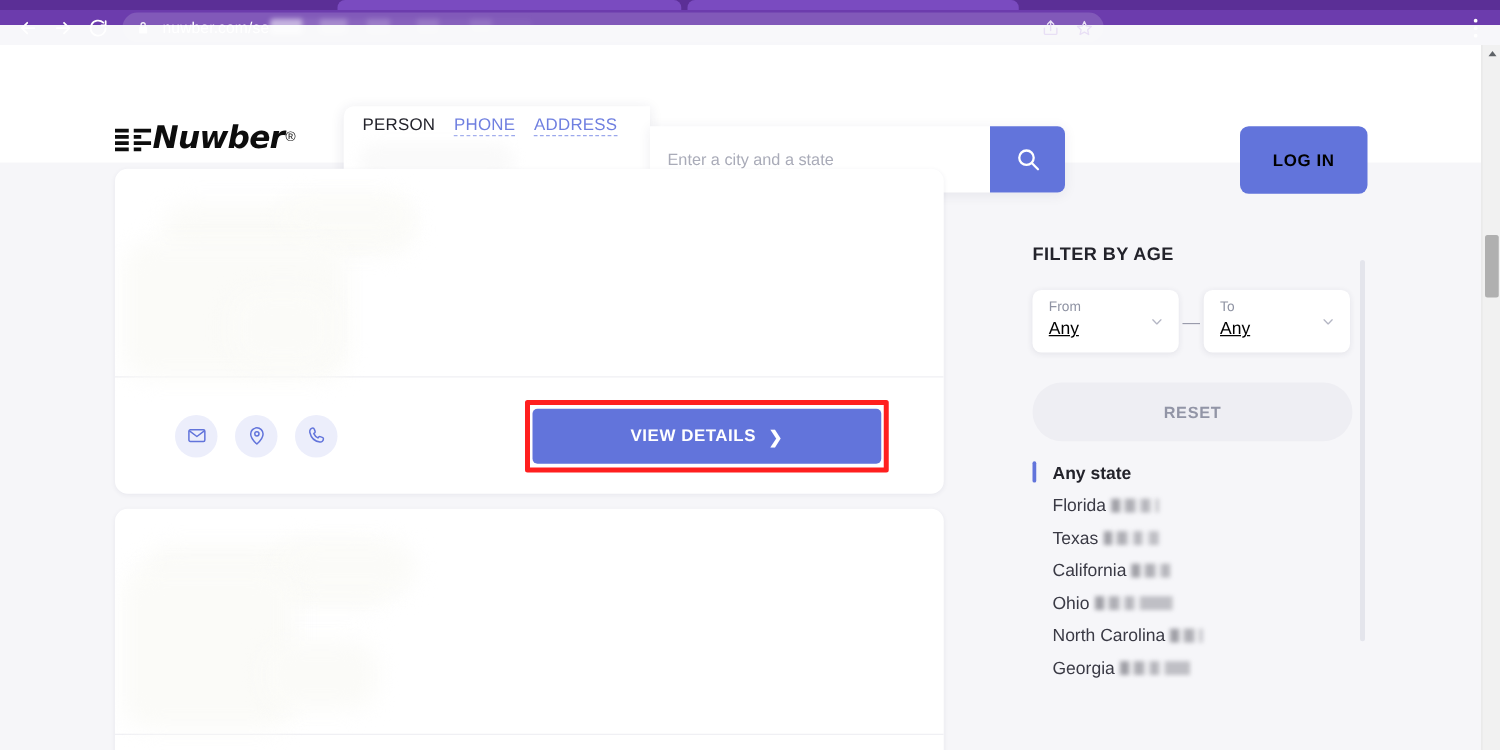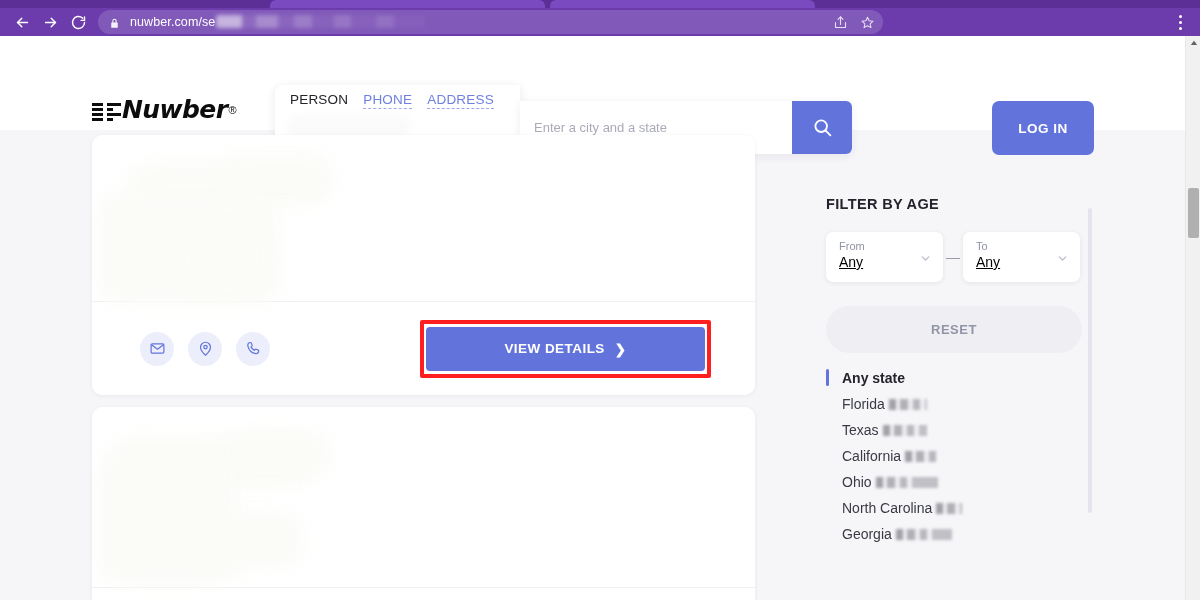--- a/index.html
+++ b/index.html
@@ -5,21 +5,21 @@
   * { box-sizing: border-box; margin: 0; padding: 0; }
   html, body {
     width: 1200px; height: 600px; overflow: hidden;
     font-family: "Liberation Sans", sans-serif;
     background: #f7f7fa;
   }
   #app { position: relative; width: 1200px; height: 600px; overflow: hidden; }
 
   
   .browser-chrome {
-    position: absolute; top: 0; left: 0; width: 1200px; height: 36px;
+    position: absolute; top: 0; left: 0; width: 1200px; height: 20px;
     background: #6c3cad;
   }
   .tabstrip {
     position: absolute; top: 0; left: 0; width: 1200px; height: 8px;
     background: #5b2f96;
   }
   .tabstrip .tab {
     position: absolute; top: 0; height: 8px; background: #7a4bc0;
     border-radius: 6px 6px 0 0;
   }
@@ -123,21 +123,21 @@
     font-family: "Liberation Sans", sans-serif;
   }
   .search-city input::placeholder { color: #a9abb8; }
   .search-submit {
     position: absolute; right: 0; top: 0; width: 60px; height: 53px;
     background: #6274db; border: 0; border-radius: 0 6px 6px 0;
     display: flex; align-items: center; justify-content: center; cursor: pointer;
   }
   .btn-login {
     position: absolute; left: 992px; top: 65px; width: 102px; height: 54px;
-    background: #6274db; color: #ffffff; border: 0; border-radius: 7px;
+    background: #6274db; color: #000000; border: 0; border-radius: 7px;
     font-size: 13.5px; font-weight: 700; letter-spacing: .5px; cursor: pointer;
     font-family: "Liberation Sans", sans-serif;
   }
 
   
   .results { position: absolute; left: 92px; top: 99px; width: 663px; }
   .result-card {
     background: #ffffff; border-radius: 10px; margin-bottom: 12px;
     box-shadow: 0 1px 4px rgba(40,40,80,.07);
     position: relative; overflow: hidden;

